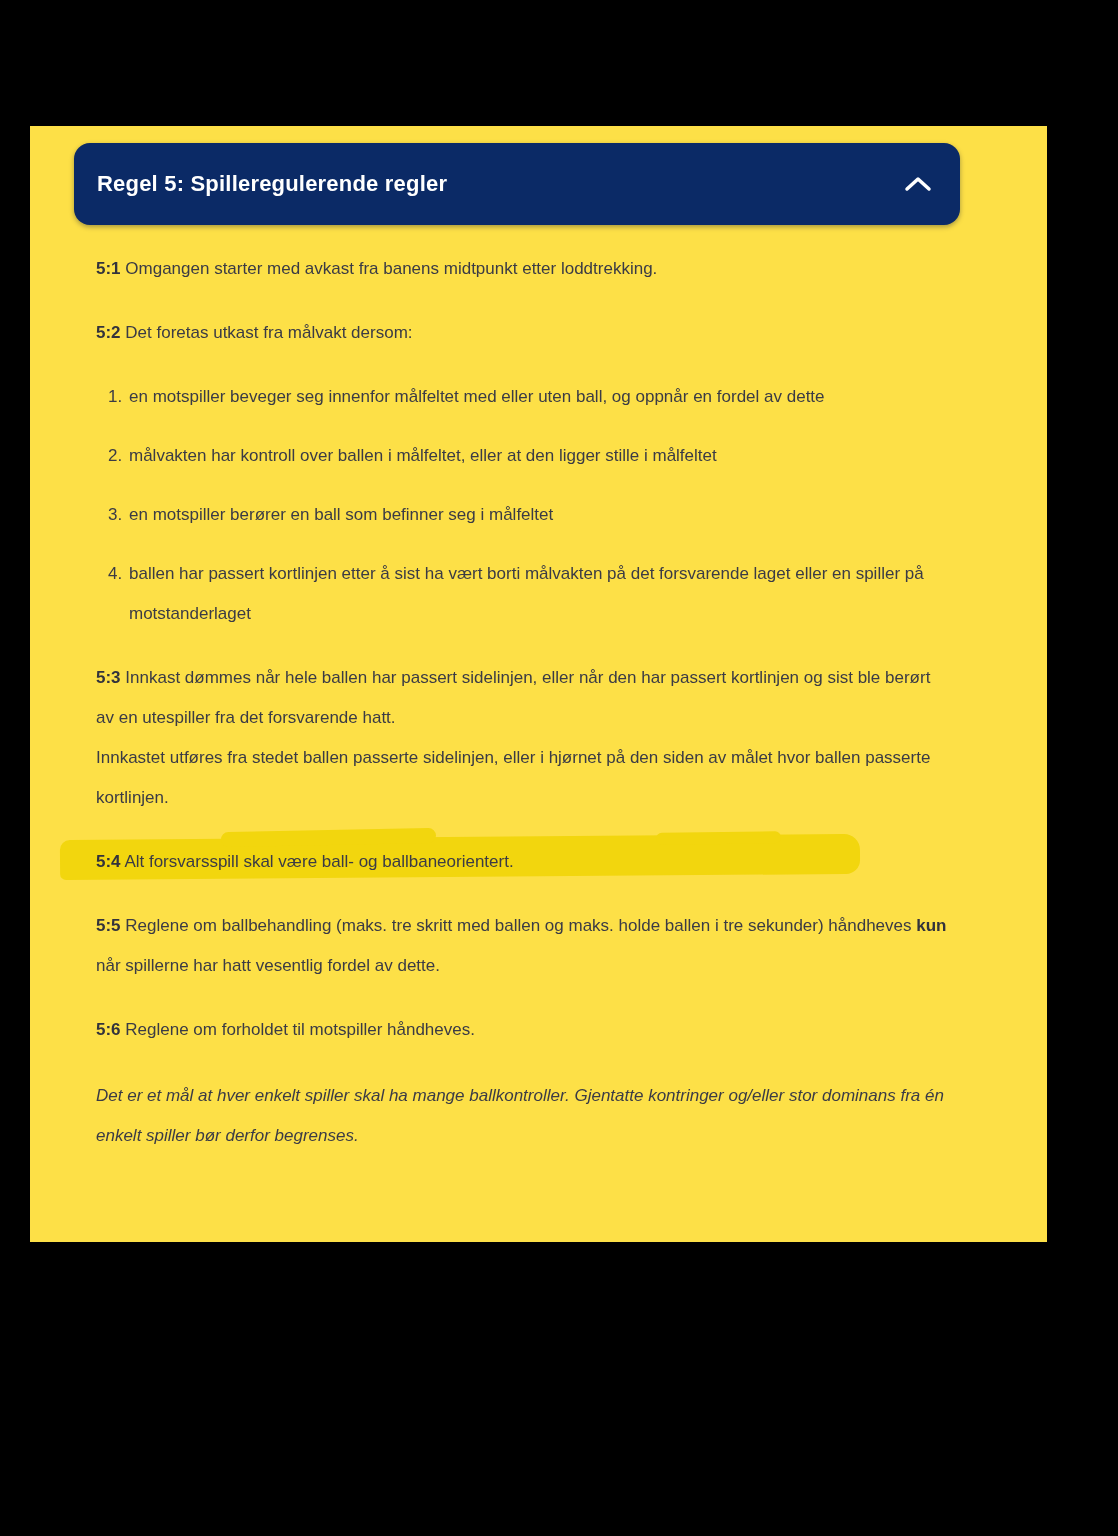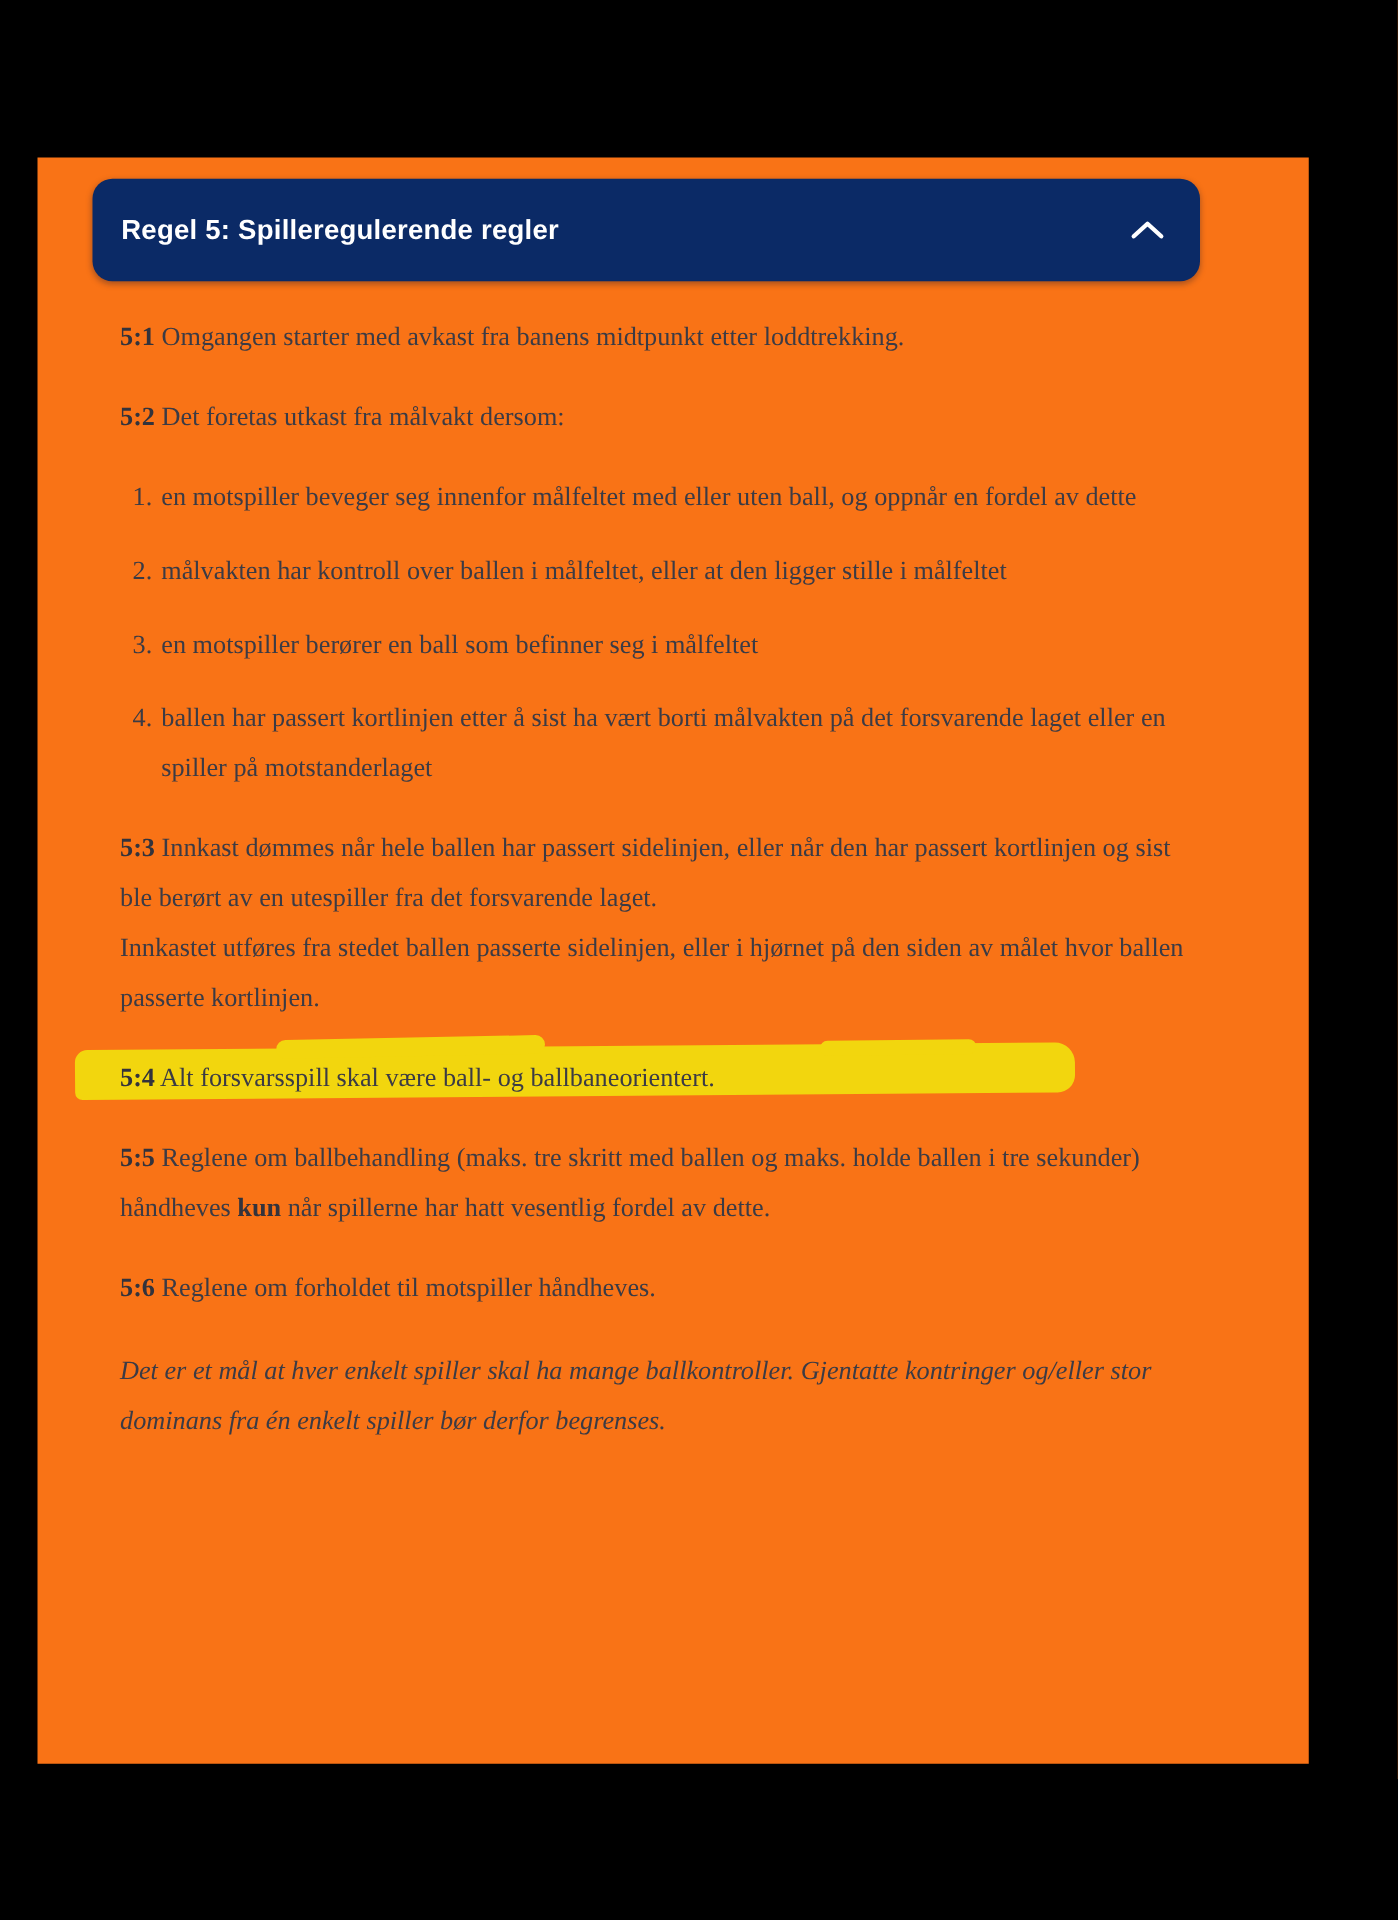--- a/index.html
+++ b/index.html
@@ -10,22 +10,22 @@
     height: 1536px;
     background: #000;
     overflow: hidden;
     font-family: "Liberation Sans", sans-serif;
   }
   .page {
     position: absolute;
     left: 30px;
     top: 126px;
     width: 1017px;
-    height: 1285px;
-    background: #f97316;
+    height: 1116px;
+    background: #fde047;
   }
   
   .accordion {
     position: absolute;
     left: 44px;
     top: 17px;
     width: 886px;
     height: 82px;
     background: #0b2a66;
     border-radius: 16px;
@@ -43,23 +43,22 @@
     letter-spacing: 0.2px;
   }
   .chevron { display: flex; align-items: center; }
   
   .content {
     position: absolute;
     left: 66px;
     top: 99px;
     right: 100px;
     color: #3b3b45;
-    font-size: 21px;
+    font-size: 17px;
     line-height: 40px;
-    font-family: Liberation Serif, serif;
   }
   .content p { margin: 24px 0; }
   .rule-num { font-weight: 700; color: #33333c; }
   ol.cond-list { margin: 24px 0; padding-left: 31px; }
   ol.cond-list li { margin: 19px 0; padding-left: 2px; }
   
   p.highlighted { position: relative; }
   .hl-band {
     position: absolute;
     background: #f2d60e;
@@ -127,21 +126,21 @@
 
       <ol class="cond-list">
         <li><span>en motspiller beveger seg innenfor målfeltet med eller uten ball, og oppnår en fordel av dette</span></li>
         <li><span>målvakten har kontroll over ballen i målfeltet, eller at den ligger stille i målfeltet</span></li>
         <li><span>en motspiller berører en ball som befinner seg i målfeltet</span></li>
         <li><span>ballen har passert kortlinjen etter å sist ha vært borti målvakten på det forsvarende laget eller en spiller på motstanderlaget</span></li>
       </ol>
 
 
       <p><span class="rule-num">5:3</span>
-        <span>Innkast dømmes når hele ballen har passert sidelinjen, eller når den har passert kortlinjen og sist ble berørt av en utespiller fra det forsvarende laget.</span><br>
+        <span>Innkast dømmes når hele ballen har passert sidelinjen, eller når den har passert kortlinjen og sist ble berørt av en utespiller fra det forsvarende hatt.</span><br>
         <span>Innkastet utføres fra stedet ballen passerte sidelinjen, eller i hjørnet på den siden av målet hvor ballen passerte kortlinjen.</span></p>
 
       <p class="highlighted">
         <span class="hl-band hl-main"></span>
         <span class="hl-band hl-top1"></span>
         <span class="hl-band hl-top2"></span>
         <span class="hl-text"><span class="rule-num">5:4</span>
         <span>Alt forsvarsspill skal være ball- og ballbaneorientert.</span></span></p>
 
       <p><span class="rule-num">5:5</span>

